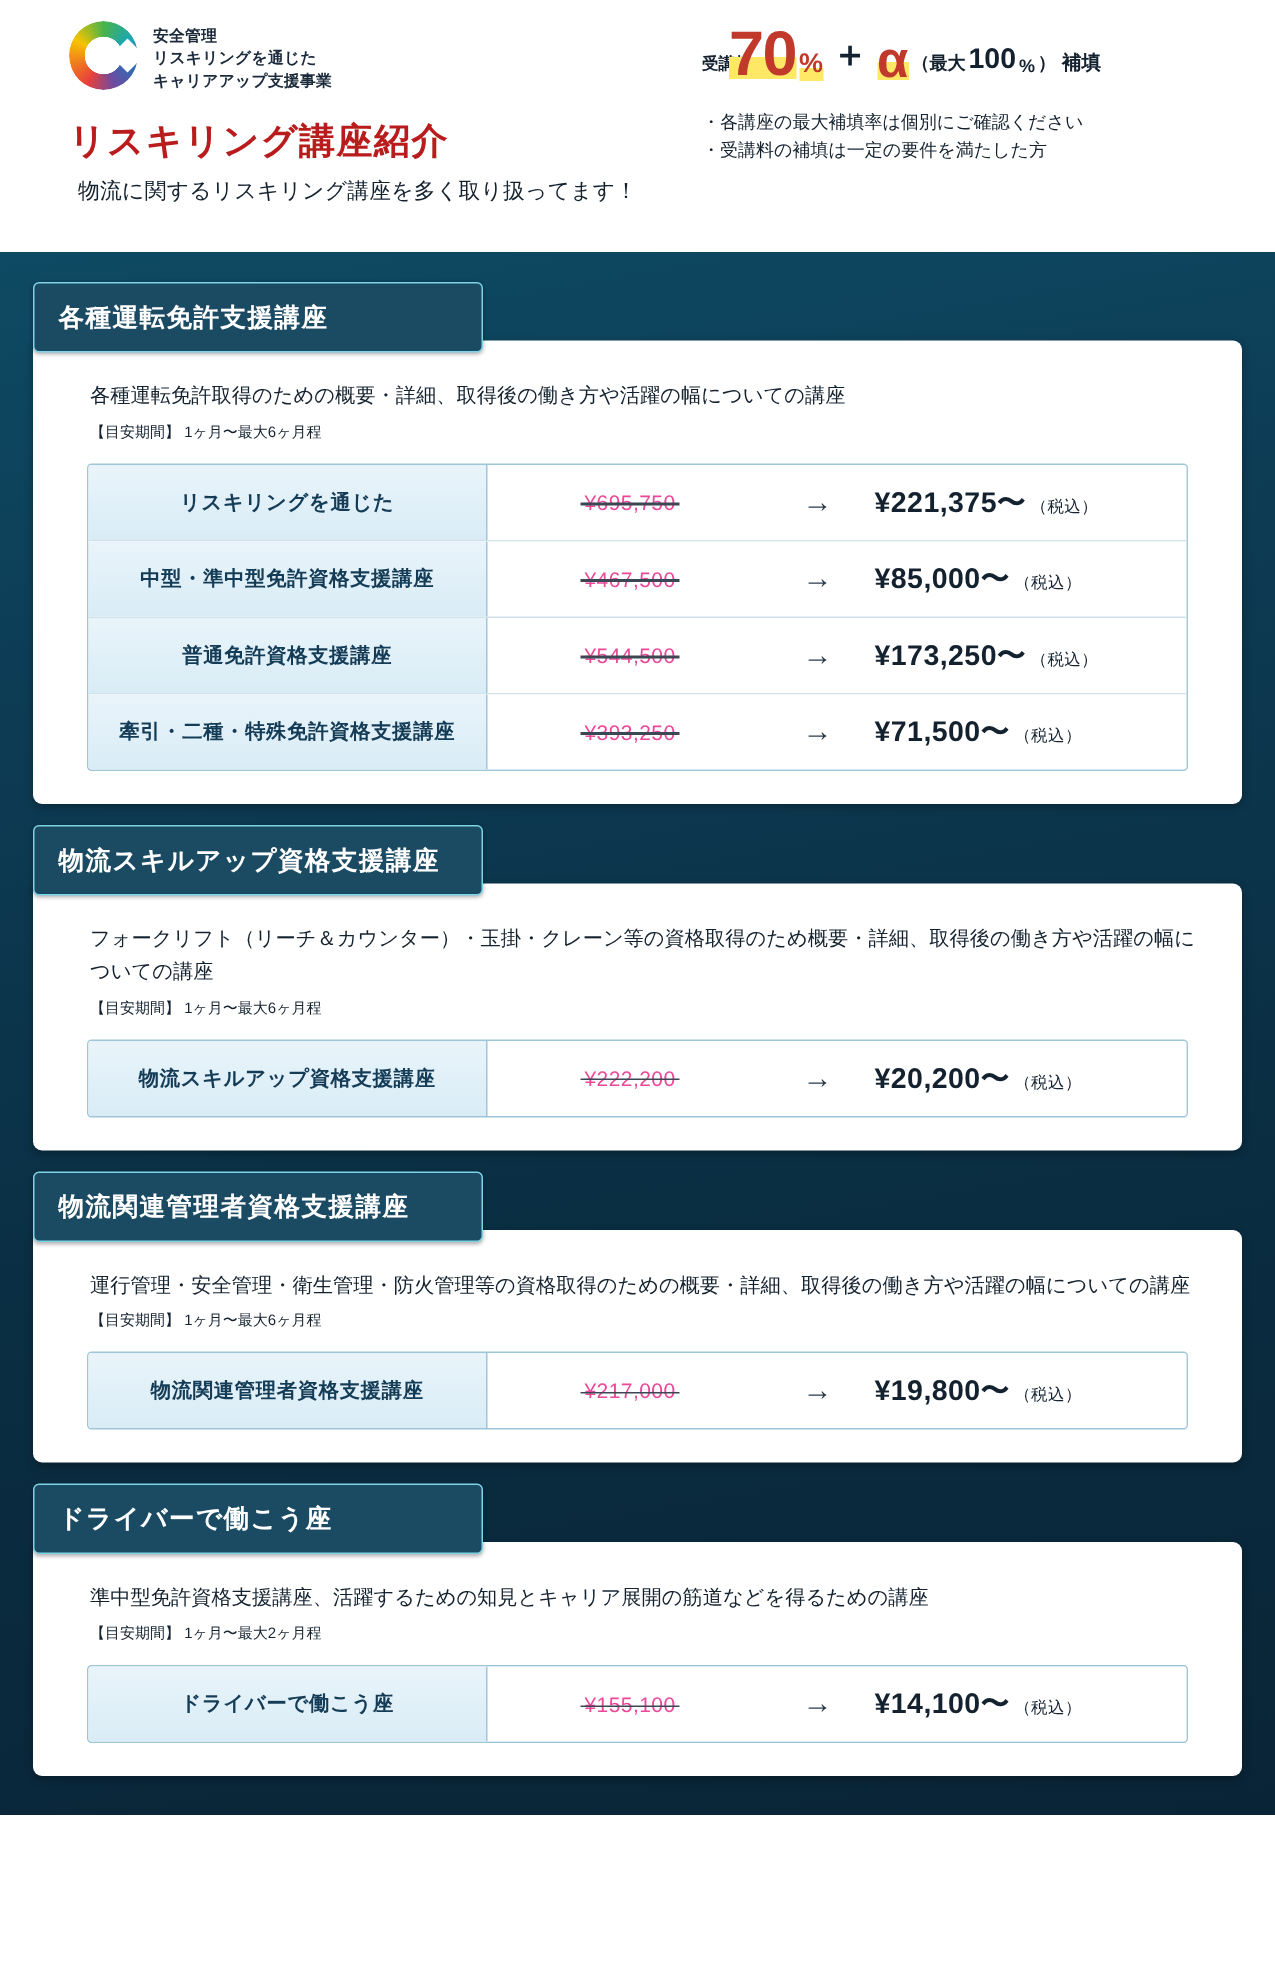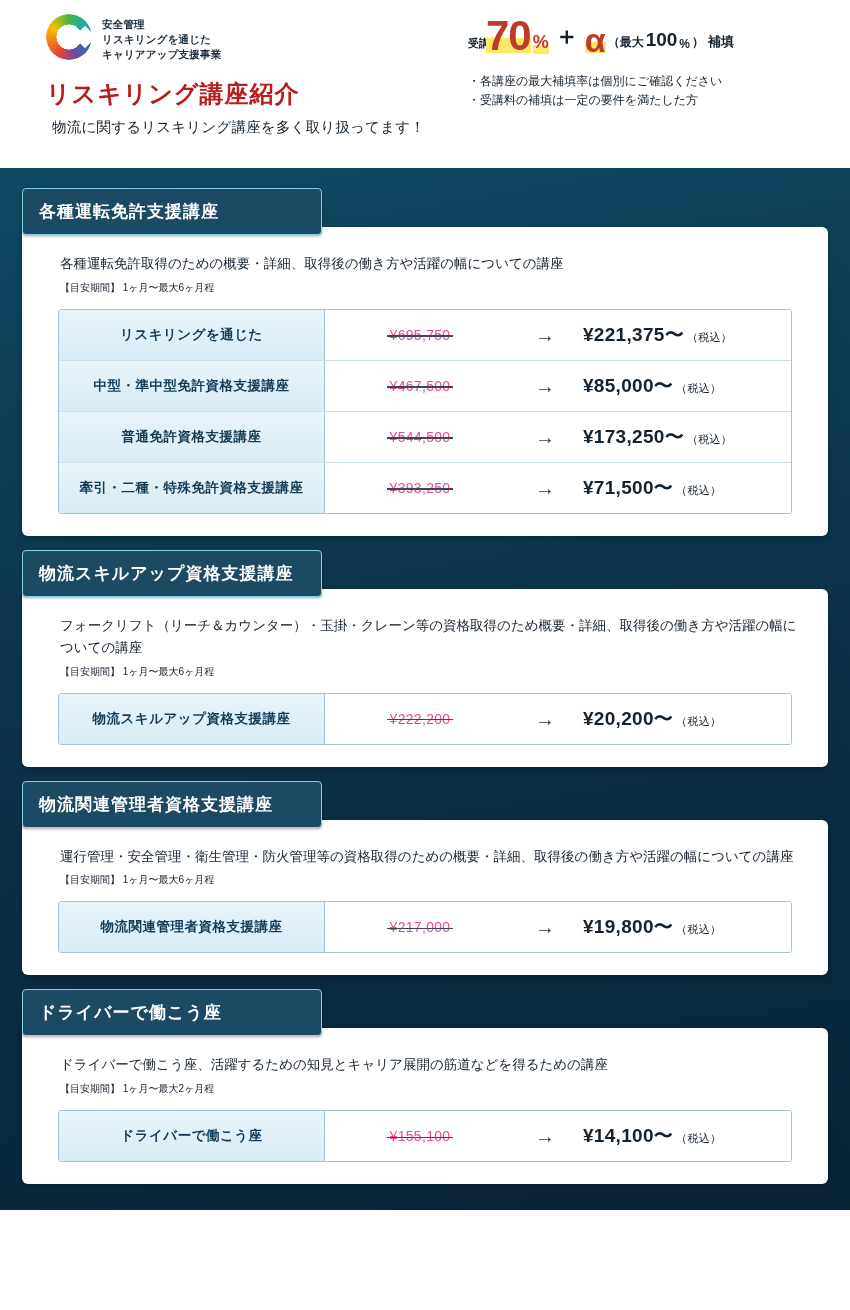--- a/index.html
+++ b/index.html
@@ -411,21 +411,21 @@
             <div class="new-price"><span>¥19,800〜</span><span class="tax">（税込）</span></div>
           </div>
         </div>
       </div>
     </div>
   </div>
 
   <div class="section">
     <div class="section-head">ドライバーで働こう座</div>
     <div class="section-body">
-      <p class="desc">ドライバーで働こう座、活躍するための知見とキャリア展開の筋道などを得るための講座</p>
+      <p class="desc">準中型免許資格支援講座、活躍するための知見とキャリア展開の筋道などを得るための講座</p>
       <p class="period">【目安期間】 1ヶ月〜最大2ヶ月程</p>
       <div class="rows single">
         <div class="price-row">
           <div class="course-name">ドライバーで働こう座</div>
           <div class="price-area">
             <div class="old-price"><span>¥155,100</span></div>
             <div class="arrow">→</div>
             <div class="new-price"><span>¥14,100〜</span><span class="tax">（税込）</span></div>
           </div>
         </div>

